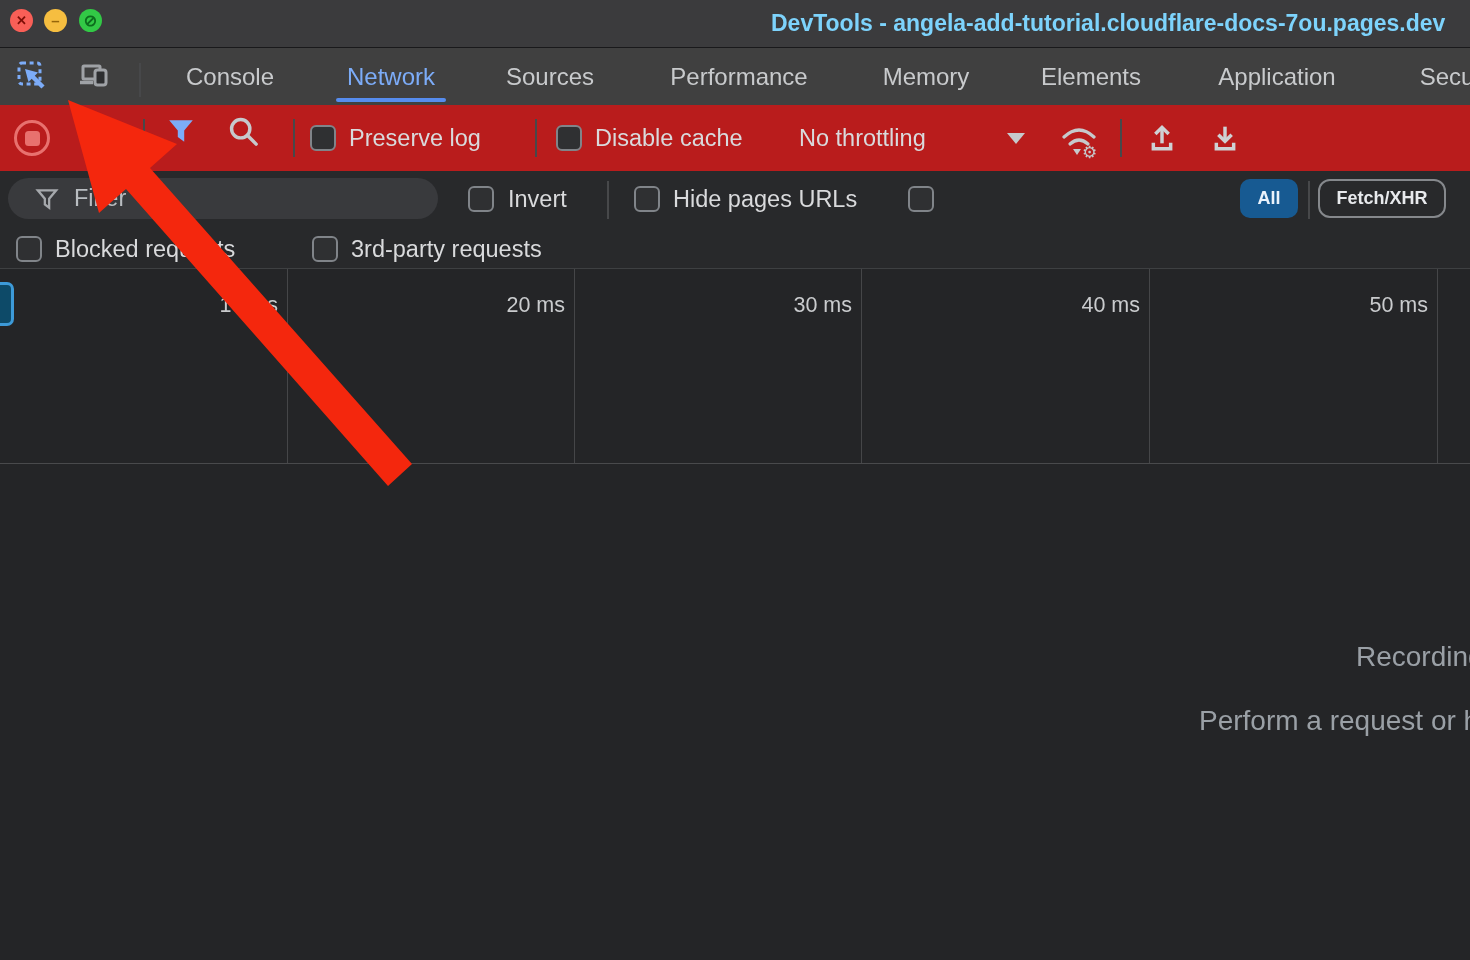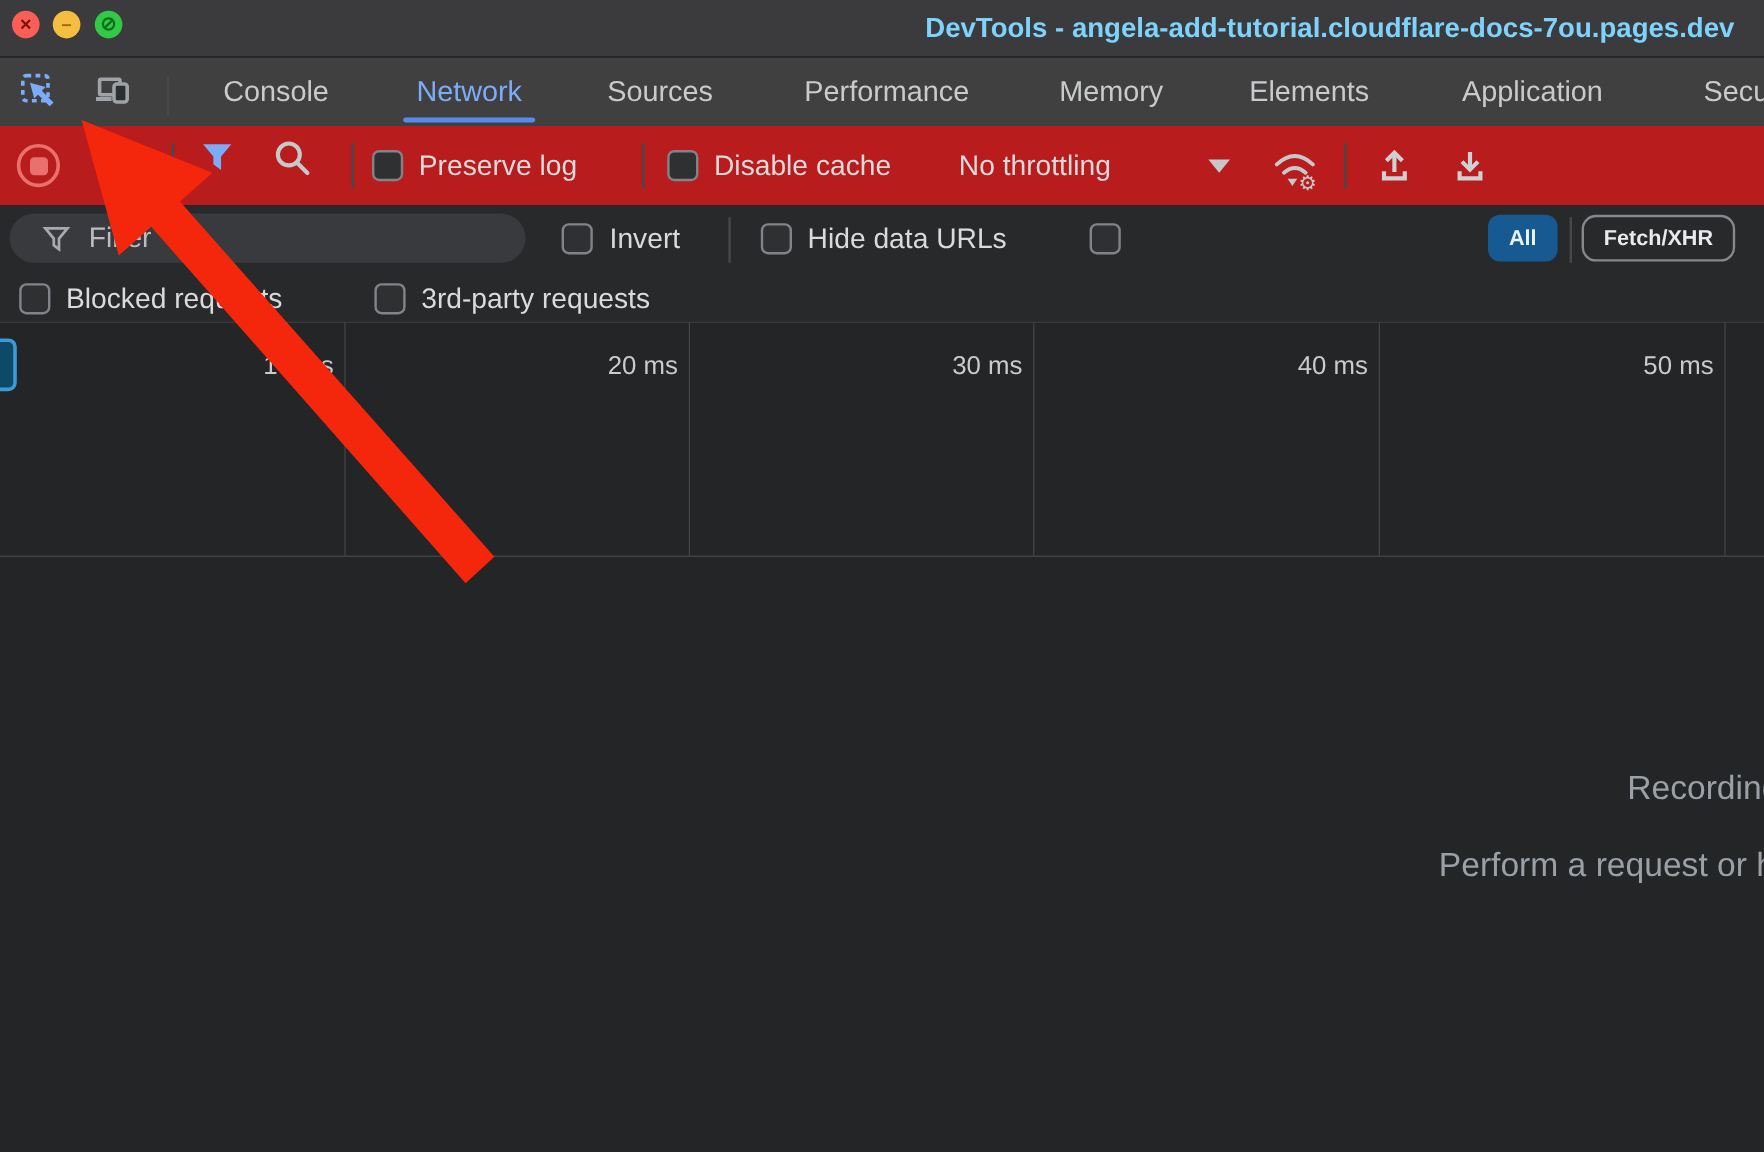--- a/index.html
+++ b/index.html
@@ -175,21 +175,21 @@
         <path d="M3.5 4 H20.5 L14 11.8 V20 L10 17 V11.8 Z" fill="none" stroke="#a6a9ad" stroke-width="2.1"></path>
       </svg>
       <input type="text" placeholder="Filter" style="">
     </div>
 
     <div class="cb" style="left:468px;top:15px;"></div>
     <div class="lbl" style="left:508px;top:15px;">Invert</div>
     <div class="vdiv" style="left:607px;top:10px;height:38px;"></div>
 
     <div class="cb" style="left:634px;top:15px;"></div>
-    <div class="lbl" style="left:673px;top:15px;">Hide data URLs</div>
+    <div class="lbl" style="left:673px;top:15px;">Hide pages URLs</div>
 
     <div class="cb" style="left:908px;top:15px;"></div>
 
     <div class="chip chip-all">All</div>
     <div class="vdiv" style="left:1308px;top:10px;height:38px;"></div>
     <div class="chip chip-fetch">Fetch/XHR</div>
   </div>
 
   <div class="row2">
     <div class="cb" style="left:16px;top:7px;"></div>

